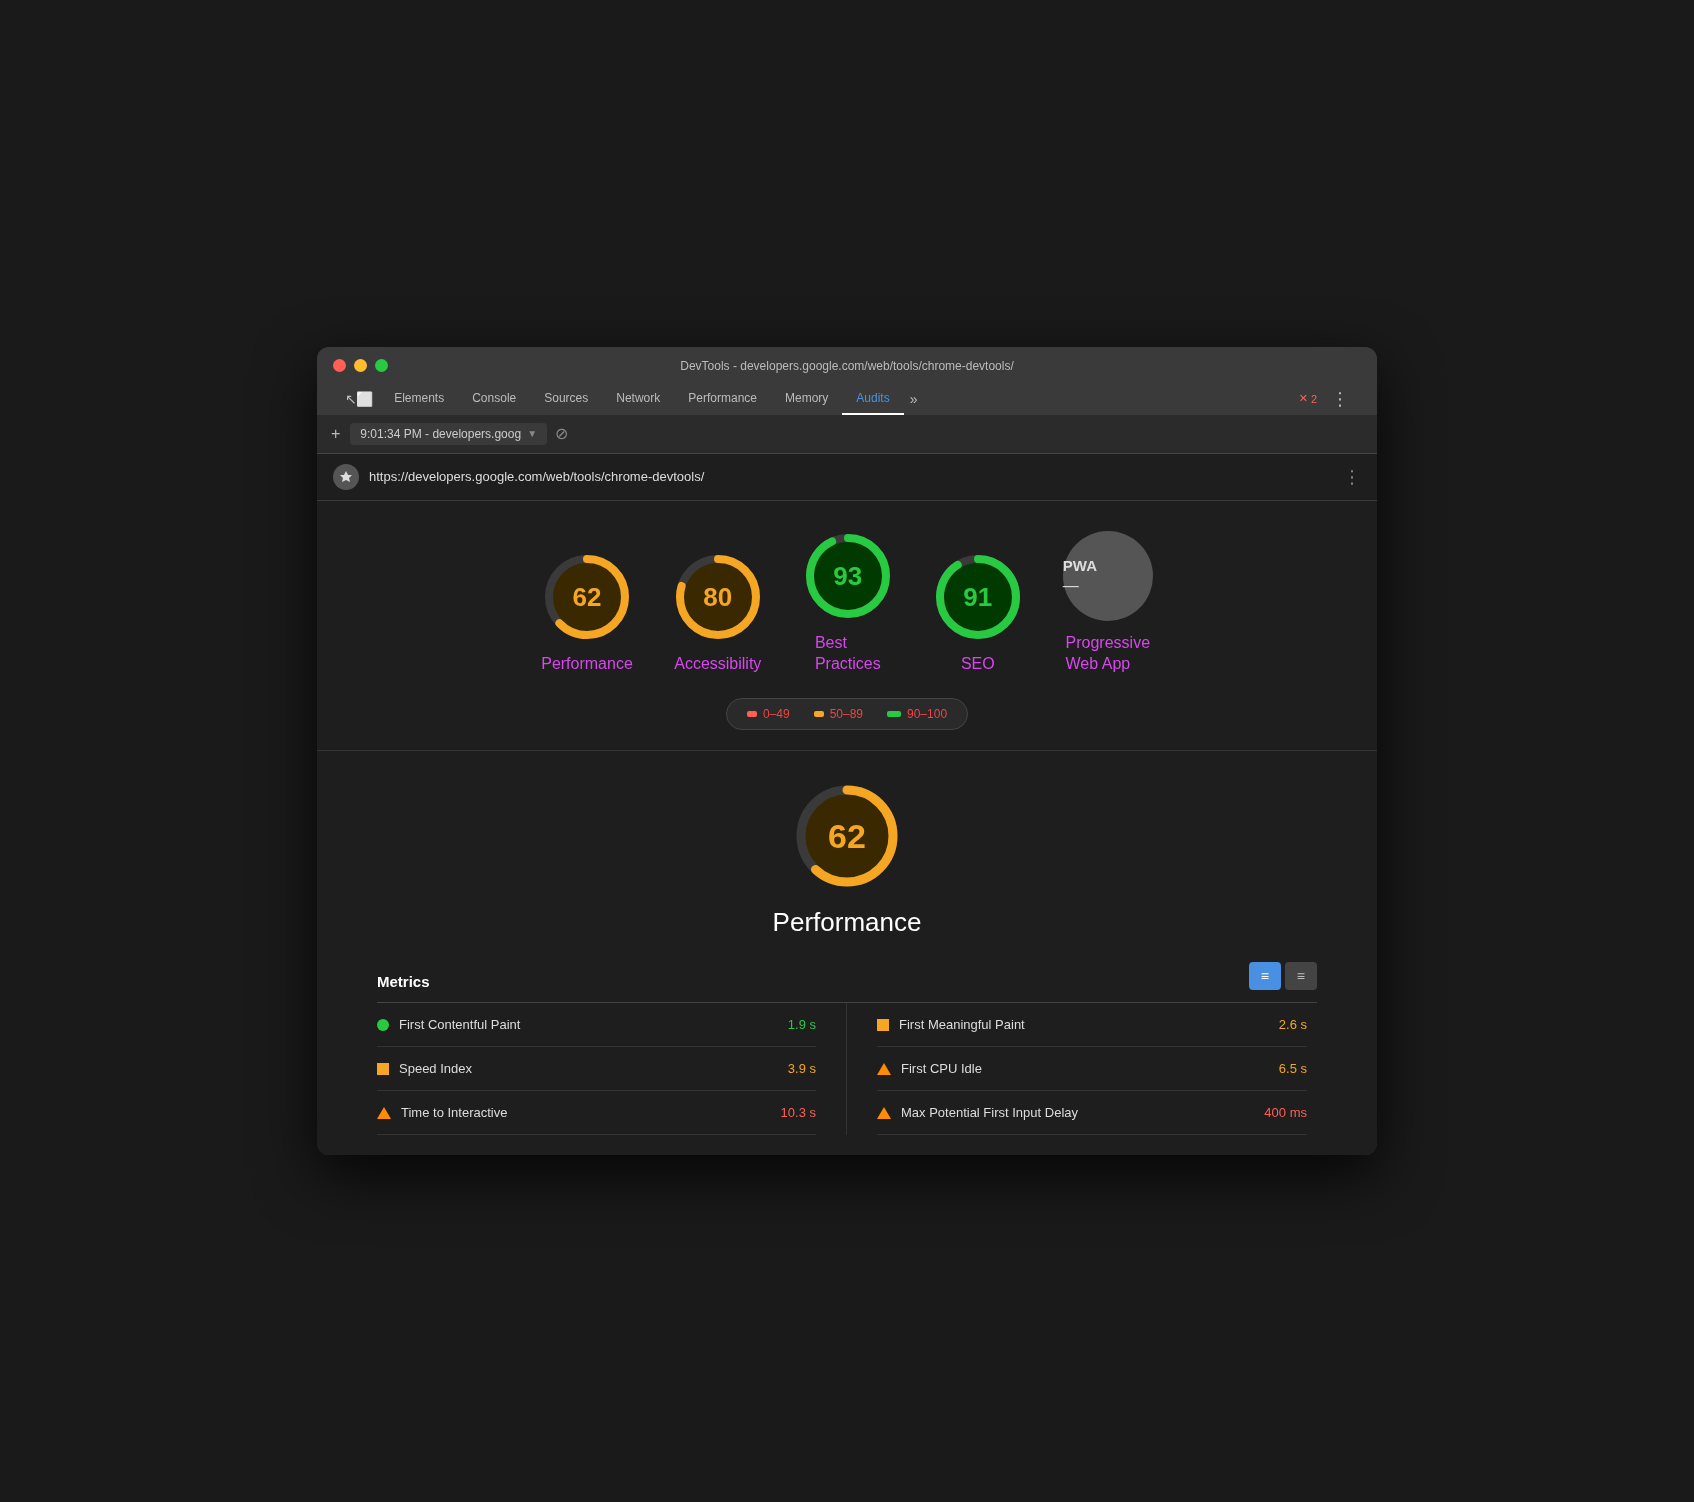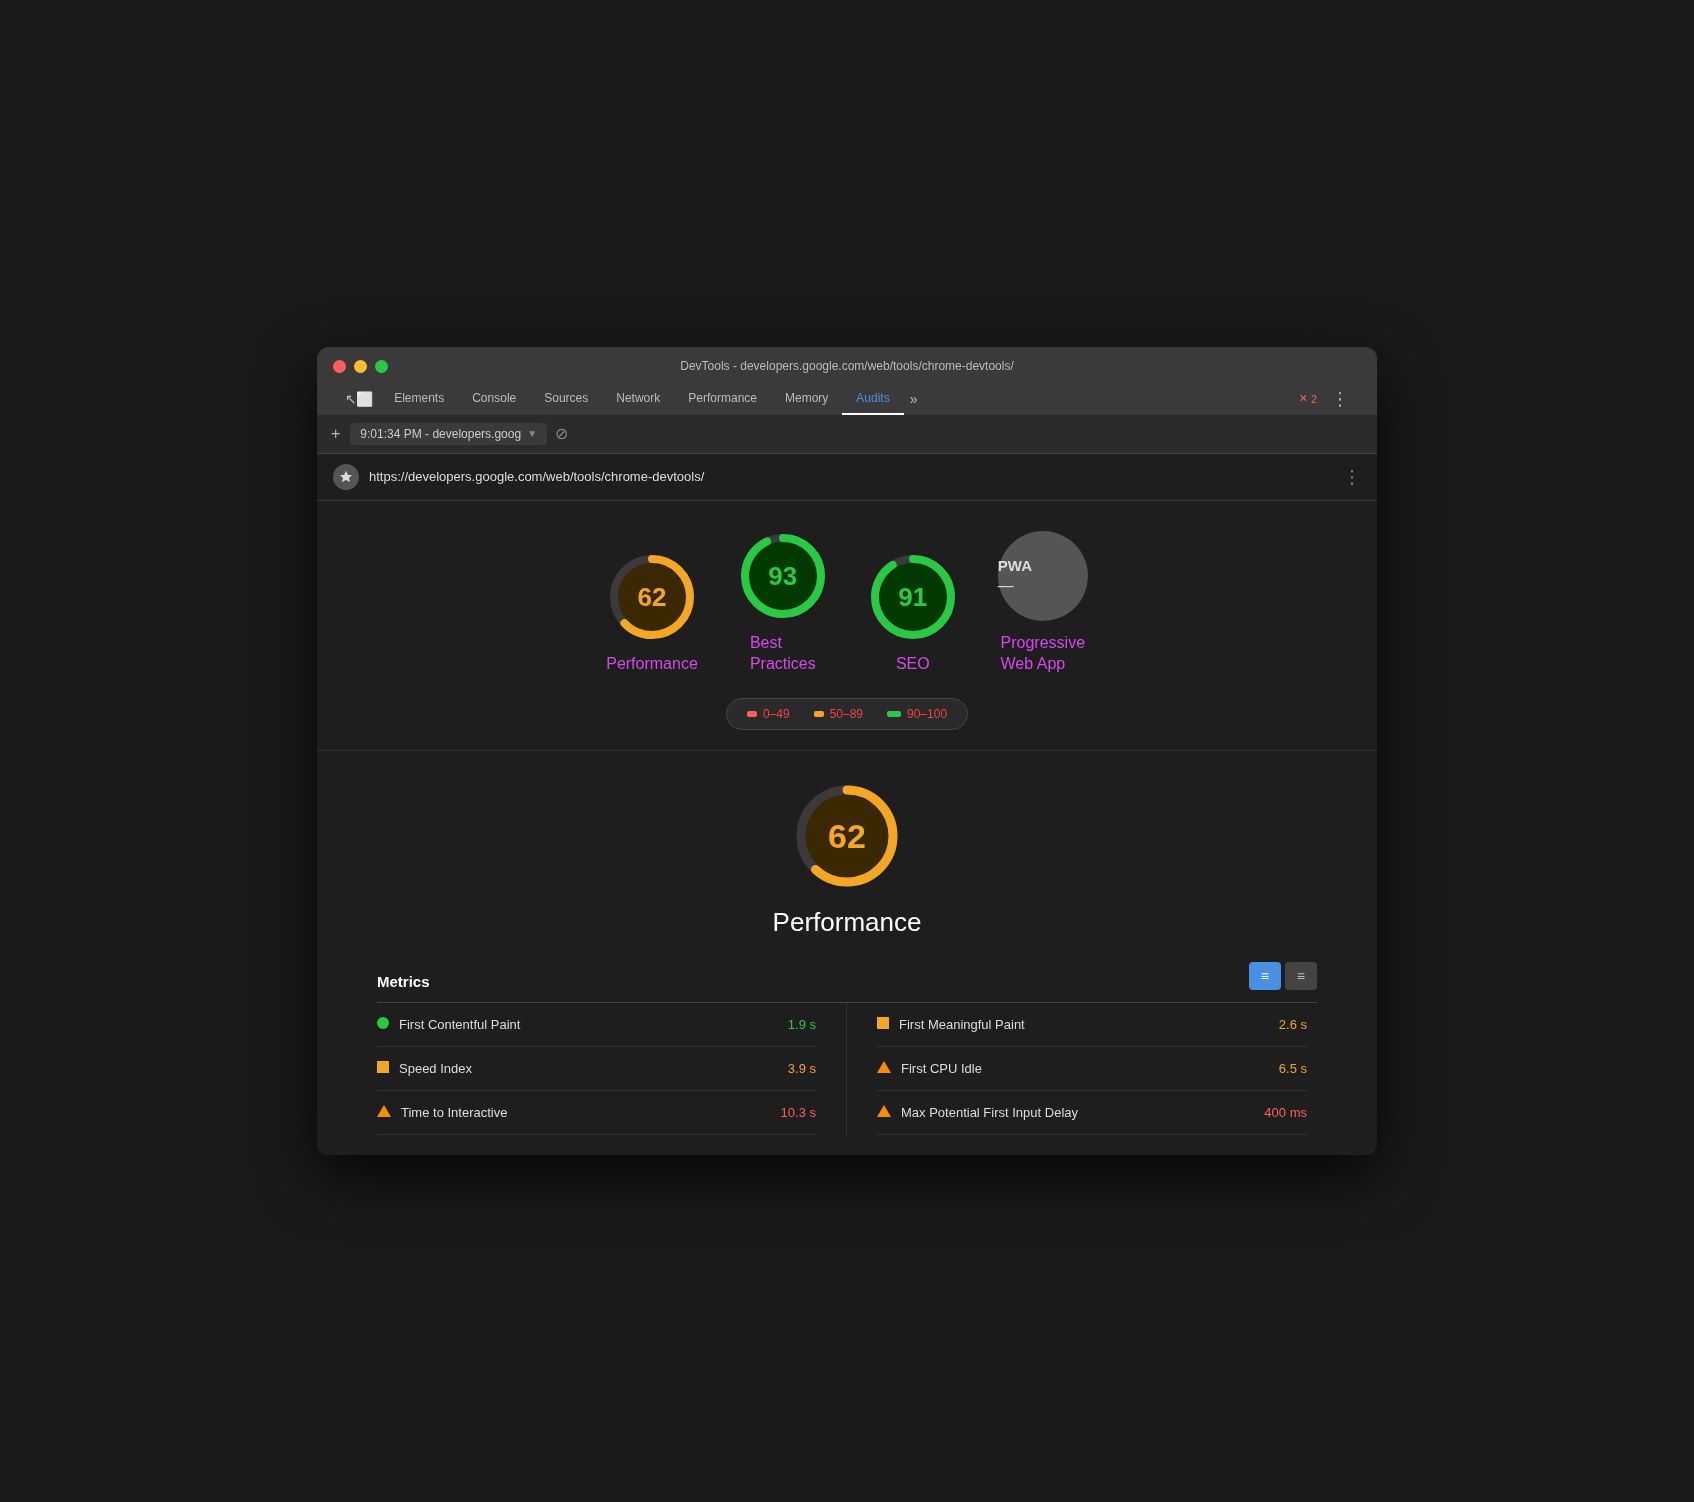--- a/index.html
+++ b/index.html
@@ -20,21 +20,21 @@
     }
     
     .title-bar {
       background: #3a3a3a;
       padding: 12px 16px 0;
       display: flex;
       flex-direction: column;
     }
     .title-bar-top {
       display: flex;
-      align-items: flex-end;
+      align-items: center;
       justify-content: center;
       position: relative;
       margin-bottom: 10px;
     }
     .window-controls {
       display: flex;
       gap: 8px;
       position: absolute;
       left: 0;
     }
@@ -276,20 +276,21 @@
       border-top: 1px solid #444;
       margin-bottom: 0;
     }
     .metrics-grid {
       display: grid;
       grid-template-columns: 1fr 1fr;
       gap: 0;
     }
     .metric-row {
       display: flex;
+      align-items: center;
       gap: 10px;
       padding: 14px 0;
       border-bottom: 1px solid #333;
     }
     .metric-icon-green {
       width: 12px;
       height: 12px;
       border-radius: 50%;
       background: #28ca41;
       flex-shrink: 0;
@@ -435,20 +436,30 @@
           <div class="score-circle-container">
             <svg width="90" height="90" viewBox="0 0 90 90">
               <circle cx="45" cy="45" r="38" fill="#3a2800" stroke="#3a3a3a" stroke-width="8"></circle>
               <circle cx="45" cy="45" r="38" fill="none" stroke="#f5a623" stroke-width="8" stroke-dasharray="150 239" stroke-linecap="round"></circle>
             </svg>
             <span class="score-value" style="color:#f5a623;">62</span>
           </div>
           <span class="score-label">Performance</span>
         </div>
 
+        <div class="score-item">
+          <div class="score-circle-container">
+            <svg width="90" height="90" viewBox="0 0 90 90">
+              <circle cx="45" cy="45" r="38" fill="#3a2800" stroke="#3a3a3a" stroke-width="8"></circle>
+              <circle cx="45" cy="45" r="38" fill="none" stroke="#f5a623" stroke-width="8" stroke-dasharray="190 239" stroke-linecap="round"></circle>
+            </svg>
+            <span class="score-value" style="color:#f5a623;">80</span>
+          </div>
+          <span class="score-label">Accessibility</span>
+        </div>
 
         <div class="score-item">
           <div class="score-circle-container">
             <svg width="90" height="90" viewBox="0 0 90 90">
               <circle cx="45" cy="45" r="38" fill="#003a00" stroke="#3a3a3a" stroke-width="8"></circle>
               <circle cx="45" cy="45" r="38" fill="none" stroke="#28ca41" stroke-width="8" stroke-dasharray="222 239" stroke-linecap="round"></circle>
             </svg>
             <span class="score-value" style="color:#28ca41;">93</span>
           </div>
           <span class="score-label" style="white-space:pre-line;">Best

